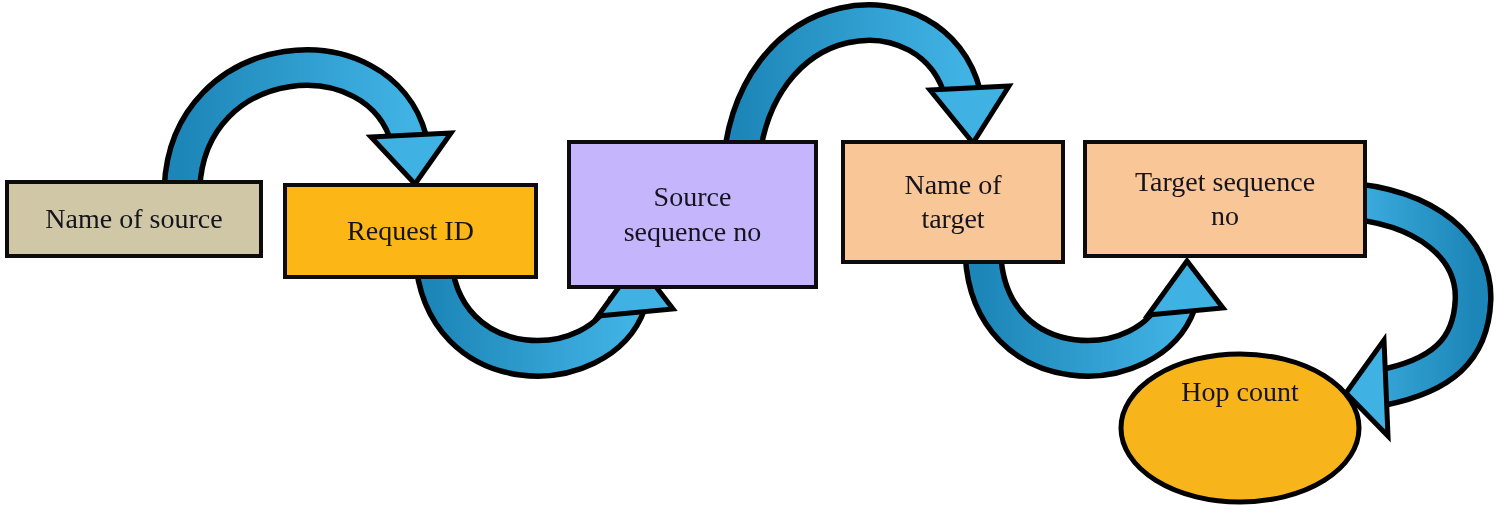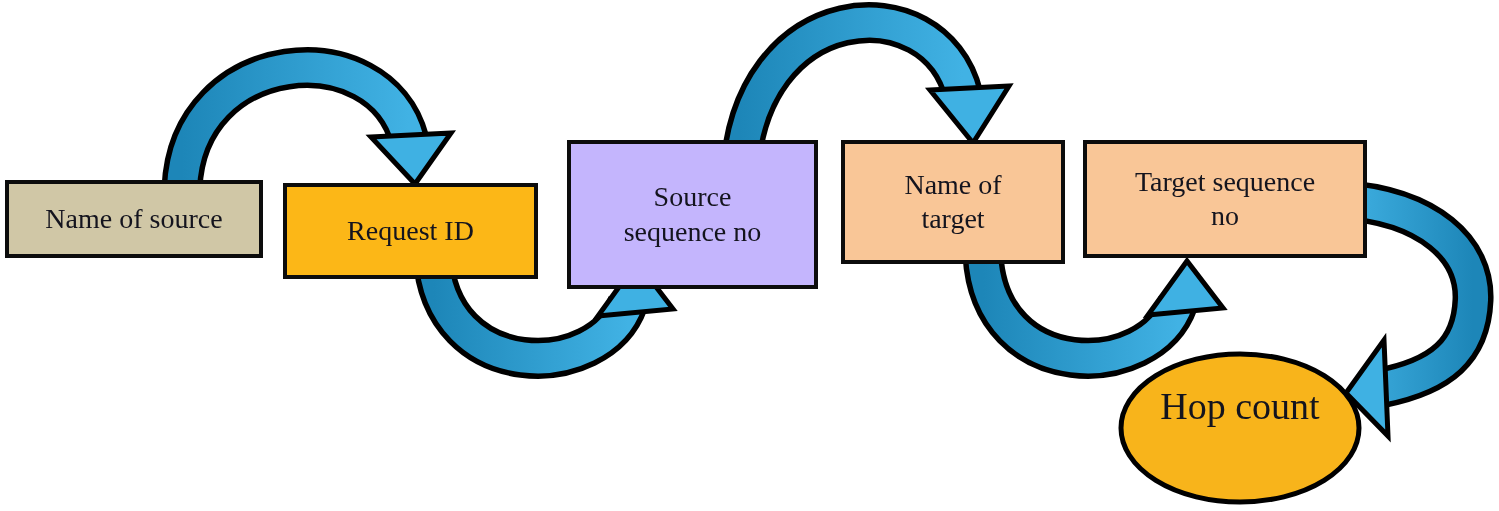--- a/index.html
+++ b/index.html
@@ -38,23 +38,23 @@
   .n1 { left: 5px;    top: 180px; width: 258px; height: 78px;  background: #d0c7a6; }
   .n2 { left: 283px;  top: 183px; width: 255px; height: 96px;  background: #fcb717; }
   .n3 { left: 567px;  top: 140px; width: 251px; height: 149px; background: #c4b5fd; }
   .n4 { left: 841px;  top: 140px; width: 224px; height: 124px; background: #f9c697; justify-content: center; }
   .n5 { left: 1083px; top: 140px; width: 284px; height: 118px; background: #f9c697; }
   .ellipse-label {
     position: absolute;
     left: 1130px; top: 376px;
     width: 220px; height: 52px;
     display: flex;
-    align-items: flex-end;
+    align-items: flex-start;
     justify-content: center;
-    font-size: 38px;
+    font-size: 28px;
     color: #14141e;
     background: transparent;
   }
 </style>
 </head>
 <body>
 
 <div class="canvas">
 
   <svg class="layer" width="1499" height="511" viewBox="0 0 1499 511" xmlns="http://www.w3.org/2000/svg">

